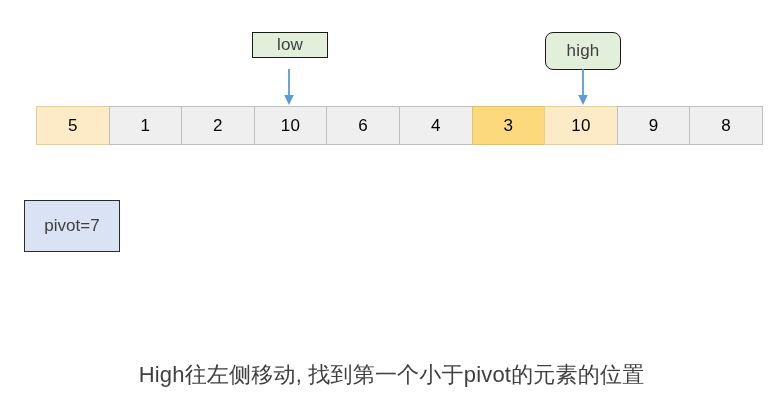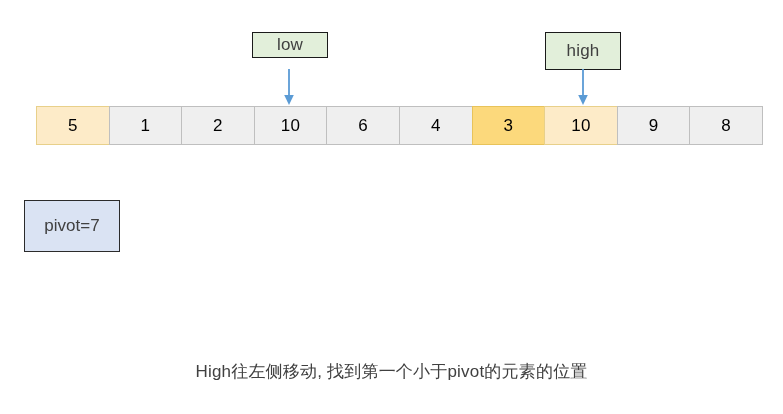--- a/index.html
+++ b/index.html
@@ -23,21 +23,21 @@
     background: #E2EFDA;
     border: 1.6px solid #1a1a1a;
     display: flex;
     align-items: center;
     justify-content: center;
     font-size: 17px;
     color: #404040;
     letter-spacing: 0.2px;
   }
   #ptr-low  { left: 252px; top: 32px; width: 76px; height: 26px; }
-  #ptr-high { left: 545px; top: 32px; width: 76px; height: 38px; }
+  #ptr-high { left: 545px; top: 32px; width: 76px; height: 38px; border-radius: 8px; }
 
   
   .arrow-svg {
     position: absolute;
     overflow: visible;
   }
   #arrow-low-wrap  { left: 276px; top: 69px; width: 26px; height: 38px; }
   #arrow-high-wrap { left: 570px; top: 69px; width: 26px; height: 38px; }
 
   
@@ -84,21 +84,21 @@
     color: #404040;
   }
 
   
   #caption {
     position: absolute;
     left: 0;
     top: 360px;
     width: 783px;
     text-align: center;
-    font-size: 17px;
+    font-size: 22px;
     color: #404040;
     letter-spacing: 0.2px;
     white-space: nowrap;
   }
 </style>
 </head>
 <body>
 
 <div id="ptr-low" class="ptr-box">
   <span>low</span>

